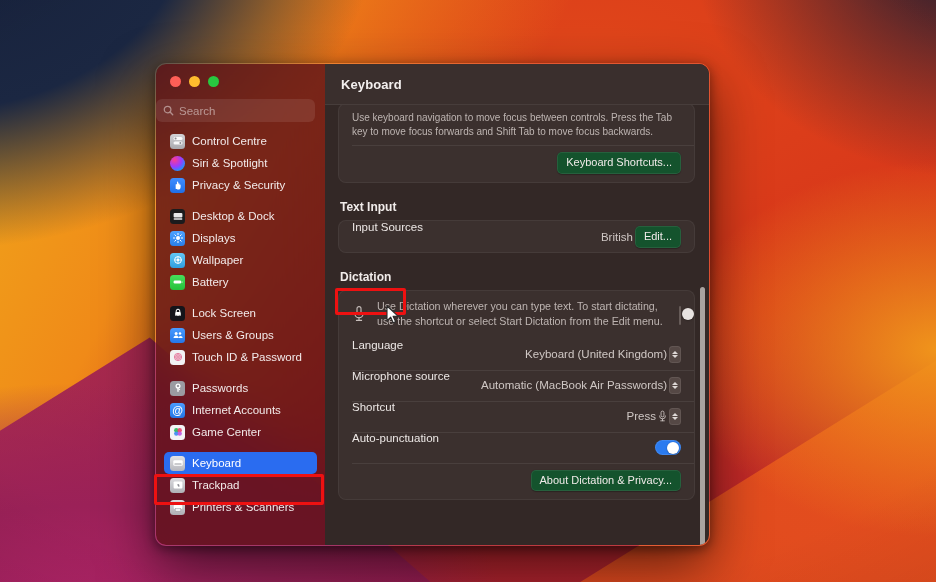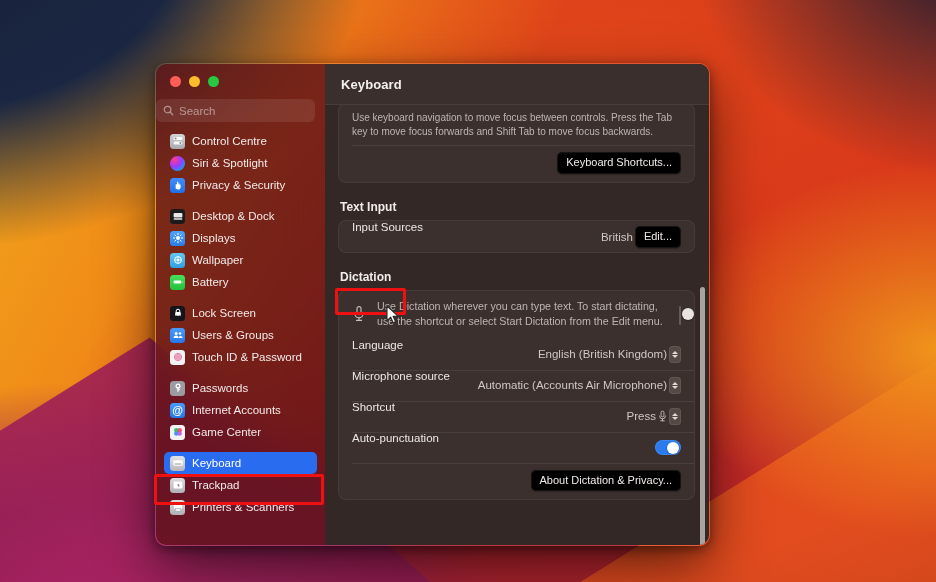--- a/index.html
+++ b/index.html
@@ -181,21 +181,21 @@
   }
   .section-head {
     font-size: 12px; font-weight: bold; color: #f1ecea;
     padding: 15px 2px 6px 2px;
   }
 
   .btn {
     font-family: "Liberation Sans", sans-serif;
     font-size: 11px;
     color: #f0ebe9;
-    background: #000000;
+    background: #14532d;
     border: .5px solid rgba(255,255,255,.08);
     border-radius: 5px;
     padding: 3px 8px;
     cursor: default;
     line-height: 1.25;
     box-shadow: 0 .5px 1px rgba(0,0,0,.28);
   }
   .btn-row { display: flex; justify-content: flex-end; padding: 7px 13px 8px 13px; position: relative; }
   .btn-row.sep::before {
     content: ""; position: absolute; left: 13px; right: 0; top: 0;
@@ -520,32 +520,32 @@
             <span class="dict-toggle-wrap">
               <span class="toggle">
                 <span class="knob"></span>
               </span>
             </span>
           </div>
 
           <div class="row">
             <span class="row-label">Language</span>
             <span class="row-right">
-              <span class="row-value">English (British Kingdom)</span>
+              <span class="row-value">Keyboard (United Kingdom)</span>
               <span class="stepper">
                 <i class="up"></i>
                   <i class="down"></i>
               </span>
             </span>
           </div>
 
           <div class="row">
             <span class="row-label">Microphone source</span>
             <span class="row-right">
-              <span class="row-value">Automatic (Accounts Air Microphone)</span>
+              <span class="row-value">Automatic (MacBook Air Passwords)</span>
               <span class="stepper">
                 <i class="up"></i>
                   <i class="down"></i>
               </span>
             </span>
           </div>
 
           <div class="row">
             <span class="row-label">Shortcut</span>
             <span class="row-right">

